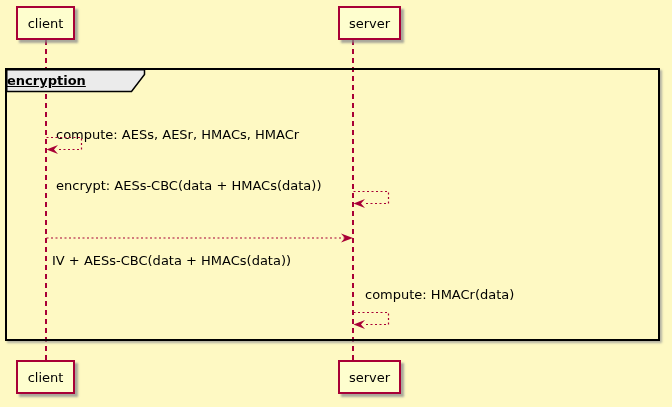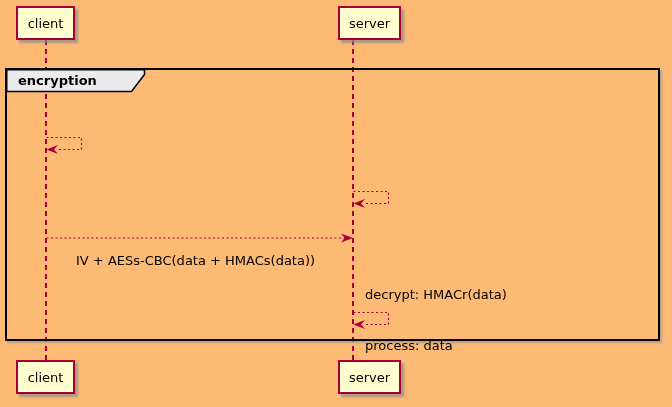--- a/index.html
+++ b/index.html
@@ -1,17 +1,17 @@
 <!DOCTYPE html>
 <html><head>
 <meta charset="utf-8">
 <style>
   html,body{margin:0;padding:0;background:#ffffff;}
   .canvas{
-    position:relative;width:672px;height:407px;background:#fdba74;overflow:hidden;
+    position:relative;width:672px;height:407px;background:#fef9c3;overflow:hidden;
     font-family:"DejaVu Sans","Liberation Sans",sans-serif;
     font-size:13px;color:#000;
   }
   
   .lifeline{
     position:absolute;width:2px;top:40px;height:320px;
     background:repeating-linear-gradient(to bottom,#A80036 0 5px,transparent 5px 9px);
   }
   .lifeline.client{left:45px;}
   .lifeline.server{left:352px;}
@@ -29,28 +29,28 @@
   .p-bottom{top:360px;}
   
   .frame{
     position:absolute;left:5px;top:68px;width:655px;height:273px;
     box-sizing:border-box;border:2px solid #000;
     box-shadow:2px 2px 2px rgba(150,150,150,.7);
     background:transparent;
   }
   .frame-label-shape{position:absolute;left:6px;top:69px;}
   .frame-label-text{
-    position:absolute;left:18px;top:70px;width:110px;height:21px;
-    font-weight:bold;font-size:13px;line-height:21px;
+    position:absolute;left:7px;top:70px;width:110px;height:21px;
+    font-weight:bold;font-size:13px;line-height:21px;text-decoration:underline;
   }
   
   .msg-text{position:absolute;line-height:17px;white-space:pre;}
   .m1{left:56px;top:92px;}
   .m2{left:365px;top:165px;}
-  .m3{left:52px;top:218px;margin-left:24px;}
+  .m3{left:52px;top:218px;}
   .m4{left:365px;top:252px;}
   
   .loop-client{position:absolute;left:46px;top:136px;}
   .loop-server-1{position:absolute;left:353px;top:190px;}
   .loop-server-2{position:absolute;left:353px;top:311px;}
   .arrow-c2s{position:absolute;left:46px;top:231px;}
 </style>
 </head>
 <body>
 
@@ -65,41 +65,44 @@
   <div class="participant p-server p-top">
     <span>server</span>
   </div>
 
   <div class="frame"></div>
   <svg class="frame-label-shape" width="142" height="24" viewBox="0 0 142 24">
     <path d="M0.75 0.75 H138.5 V5.5 L125.5 22.5 H0.75 Z" fill="#EBEBEB" stroke="#000000" stroke-width="1.5"></path>
   </svg>
   <div class="frame-label-text">encryption</div>
 
+  <div class="msg-text m1">
+    <div>compute: AESs, AESr, HMACs, HMACr</div>
+    <div>encrypt: AESs-CBC(data + HMACs(data))</div>
+  </div>
   <svg class="loop-client" width="42" height="22" viewBox="0 0 42 22">
     <path d="M0.5 1.5 H35.5 V13.5 H11" fill="none" stroke="#A80036" stroke-width="1.2" stroke-dasharray="2,2.5"></path>
     <polygon points="12,9 0.5,13.5 12,18 8,13.5" fill="#A80036"></polygon>
   </svg>
 
   <svg class="loop-server-1" width="42" height="22" viewBox="0 0 42 22">
     <path d="M0.5 1.5 H35.5 V13.5 H11" fill="none" stroke="#A80036" stroke-width="1.2" stroke-dasharray="2,2.5"></path>
     <polygon points="12,9 0.5,13.5 12,18 8,13.5" fill="#A80036"></polygon>
   </svg>
 
   <div class="msg-text m3">
     <div>IV + AESs-CBC(data + HMACs(data))</div>
   </div>
   <svg class="arrow-c2s" width="312" height="14" viewBox="0 0 312 14">
     <path d="M0.5 7 H305.5" fill="none" stroke="#A80036" stroke-width="1.2" stroke-dasharray="2,2.5"></path>
     <polygon points="295,2.5 307,7 295,11.5 298.8,7" fill="#A80036"></polygon>
   </svg>
 
   <div class="msg-text m4">
-    <div>decrypt: HMACr(data)</div>
-    <div>process: data</div>
+    <div>compute: HMACr(data)</div>
   </div>
   <svg class="loop-server-2" width="42" height="22" viewBox="0 0 42 22">
     <path d="M0.5 1.5 H35.5 V13.5 H11" fill="none" stroke="#A80036" stroke-width="1.2" stroke-dasharray="2,2.5"></path>
     <polygon points="12,9 0.5,13.5 12,18 8,13.5" fill="#A80036"></polygon>
   </svg>
 
   <div class="participant p-client p-bottom">
     <span>client</span>
   </div>
   <div class="participant p-server p-bottom">

